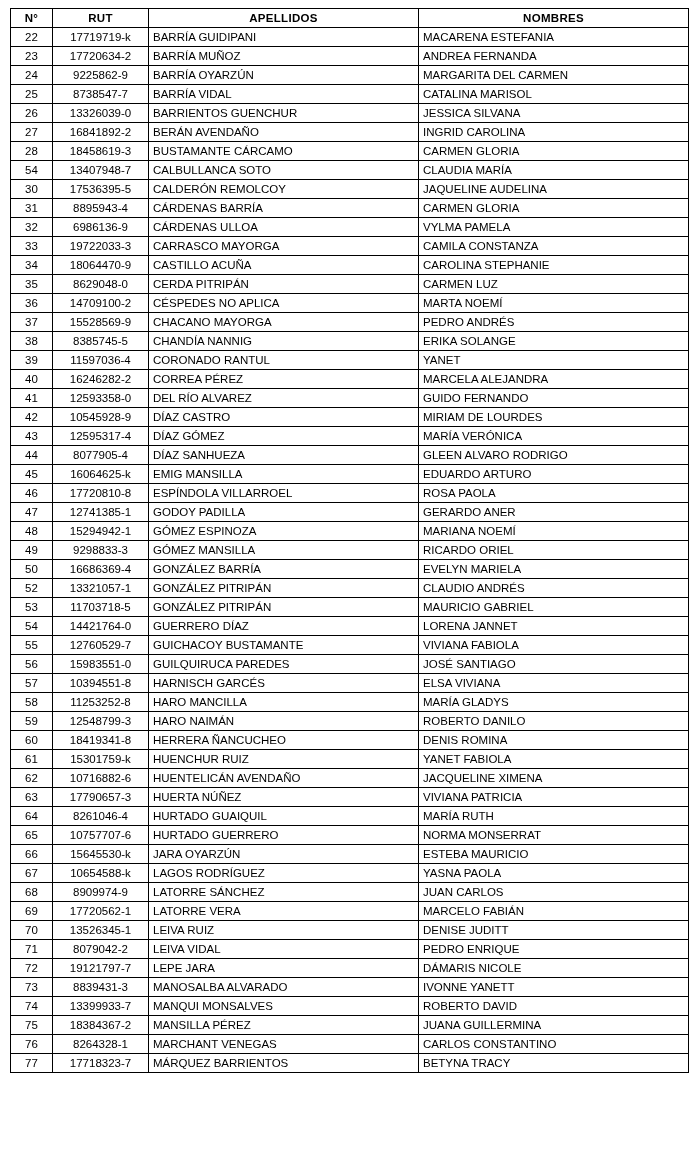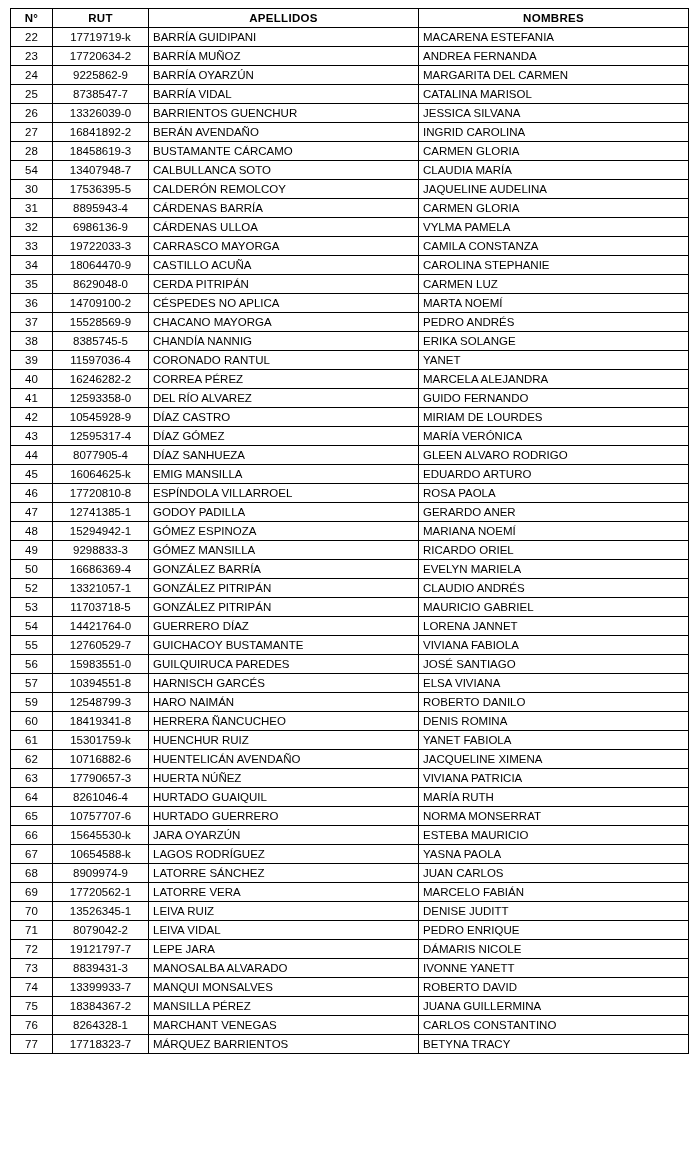--- a/index.html
+++ b/index.html
@@ -278,20 +278,26 @@
           <td class="ape">GUILQUIRUCA PAREDES</td>
           <td class="nom">JOSÉ SANTIAGO</td>
         </tr>
         <tr>
           <td class="num">57</td>
           <td class="rut">10394551-8</td>
           <td class="ape">HARNISCH GARCÉS</td>
           <td class="nom">ELSA VIVIANA</td>
         </tr>
         <tr>
+          <td class="num">58</td>
+          <td class="rut">11253252-8</td>
+          <td class="ape">HARO MANCILLA</td>
+          <td class="nom">MARÍA GLADYS</td>
+        </tr>
+        <tr>
           <td class="num">59</td>
           <td class="rut">12548799-3</td>
           <td class="ape">HARO NAIMÁN</td>
           <td class="nom">ROBERTO DANILO</td>
         </tr>
         <tr>
           <td class="num">60</td>
           <td class="rut">18419341-8</td>
           <td class="ape">HERRERA ÑANCUCHEO</td>
           <td class="nom">DENIS ROMINA</td>

